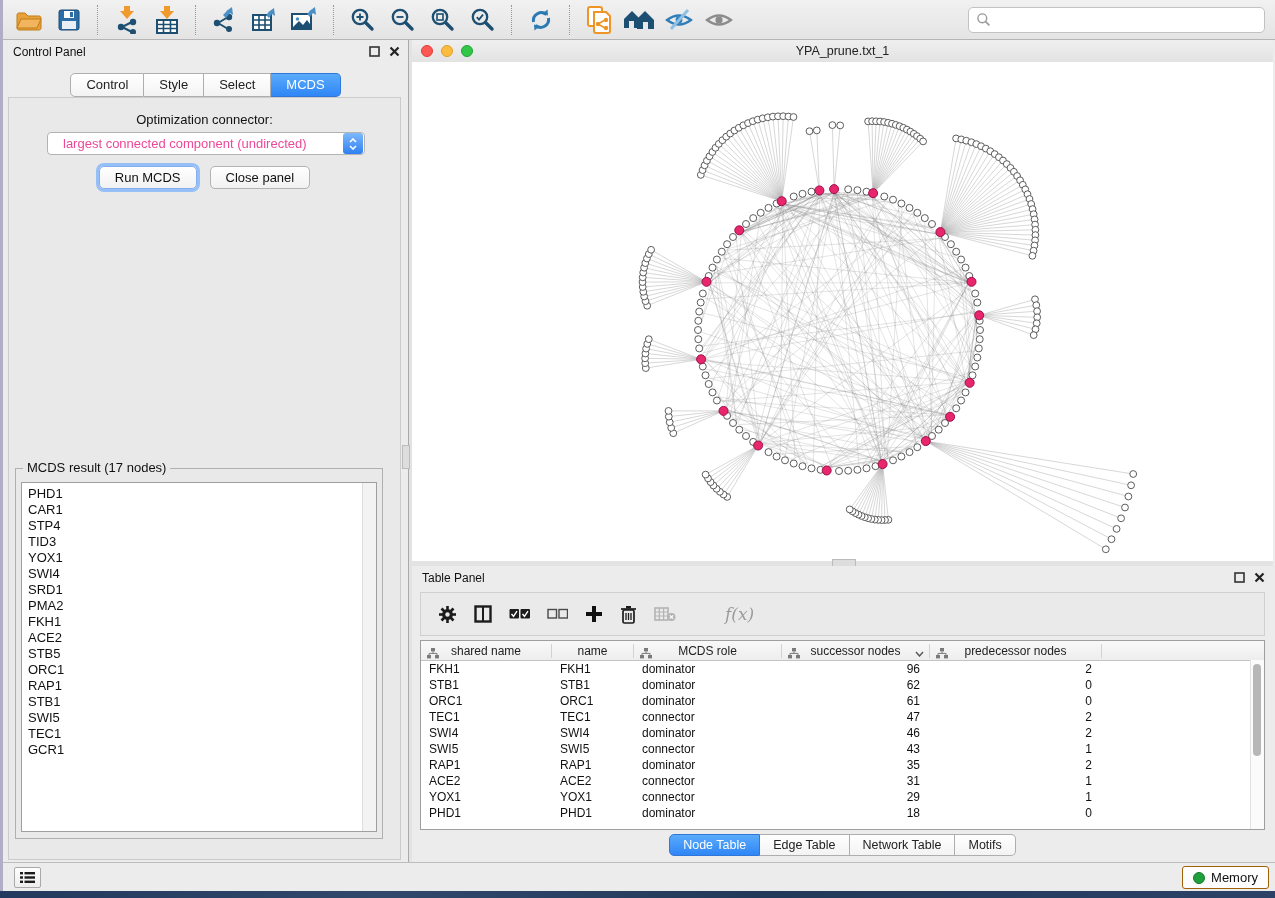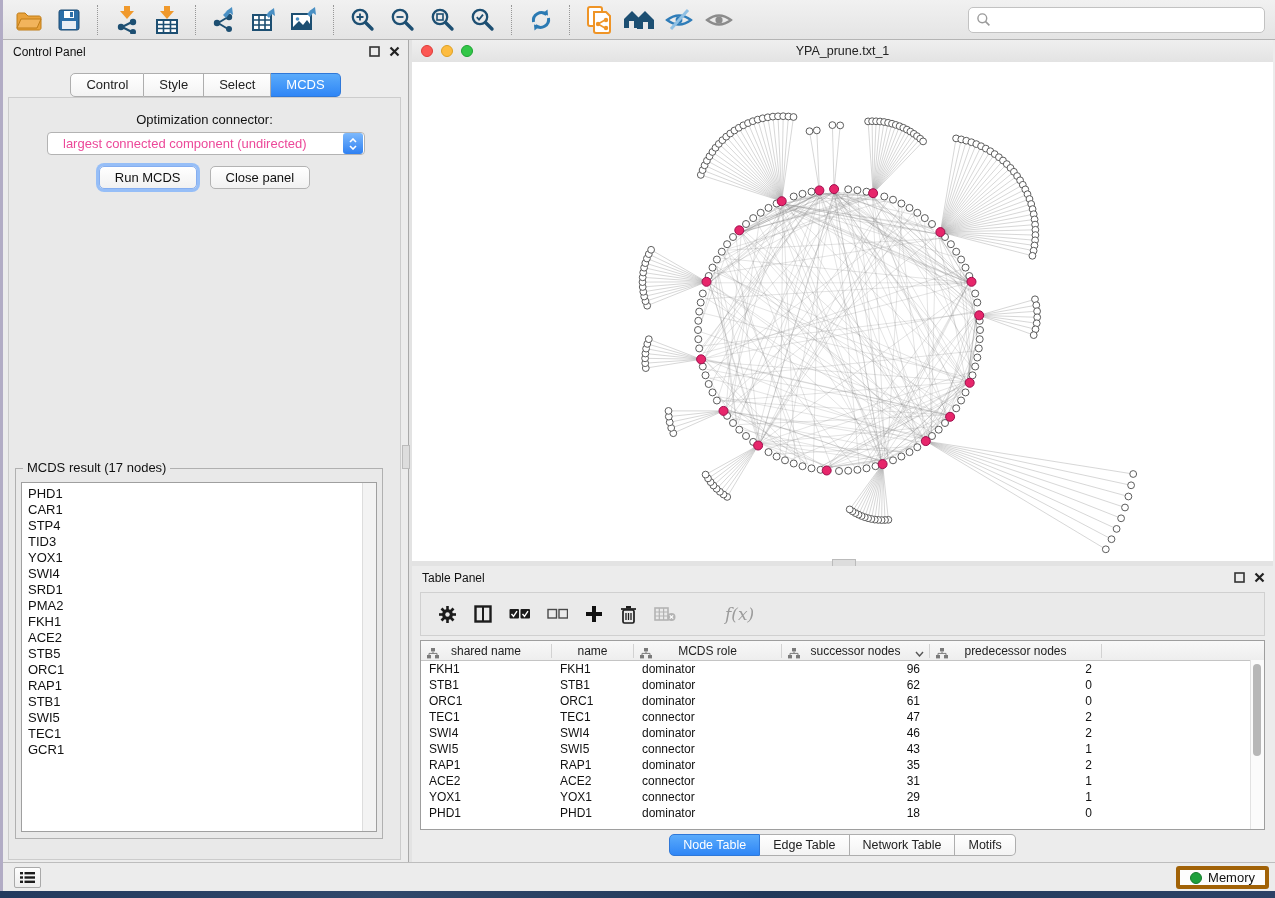--- a/index.html
+++ b/index.html
@@ -102,21 +102,21 @@
   .tp-tabs{position:absolute;left:0;right:0;top:268px;display:flex;justify-content:center;}
   .tp-tabs .seg{height:20px;line-height:20px;font-size:12.5px;padding:0 13px;}
 
   
   .statusbar{position:absolute;left:0;top:862px;width:100%;height:29px;background:#ececec;
     border-top:1px solid #bdbdbd;box-sizing:border-box;}
   .list-btn{position:absolute;left:11px;top:4px;width:27px;height:21px;
     background:linear-gradient(#fefefe,#ededed);border:1px solid #a9a9a9;border-radius:2px;
     display:flex;align-items:center;justify-content:center;padding:0;}
   .memory-btn{position:absolute;right:6px;top:3px;height:23px;padding:0 10px;
-    background:#fdfdfd;border:4px solid #a16207;border-radius:3px;display:flex;
+    background:#fdfdfd;border:1px solid #a16207;border-radius:3px;display:flex;
     align-items:center;gap:6px;font-size:13px;color:#111;}
   .memdot{width:12px;height:12px;border-radius:50%;background:#1ea03c;border:1px solid #157a2c;box-sizing:border-box;}
 </style>
 </head>
 <body>
 
 <div class="wall-left"></div>
 <div class="wall-bottom"></div>
 
 <div id="app">

